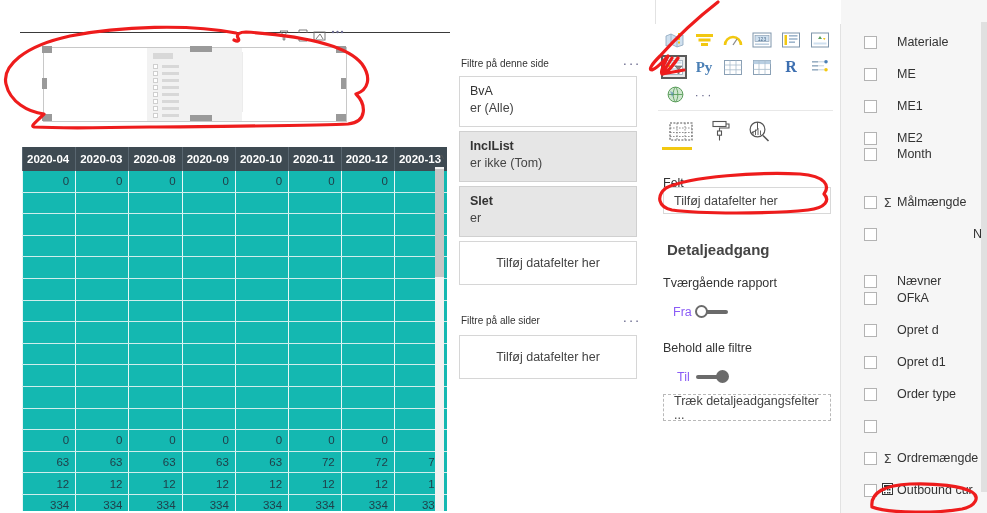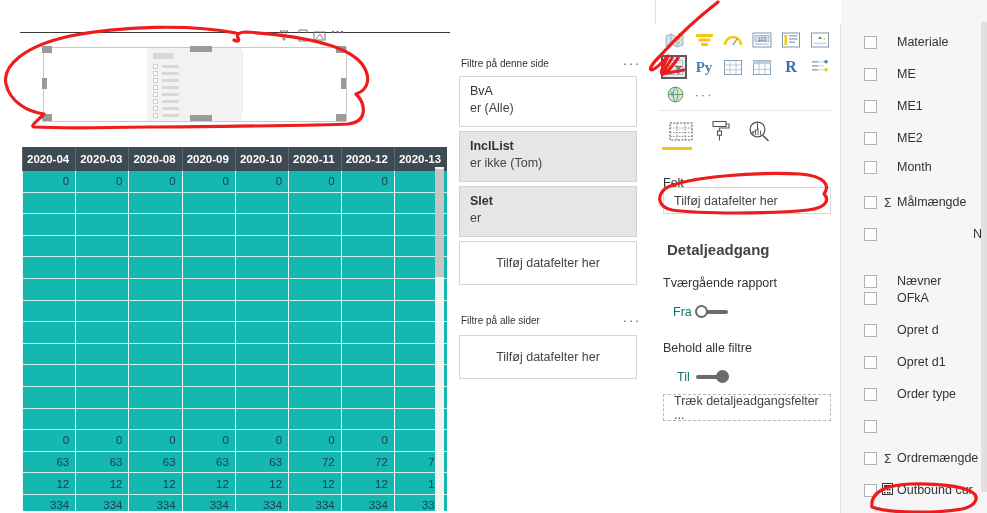--- a/index.html
+++ b/index.html
@@ -79,21 +79,21 @@
   .viz-sep{position:absolute;left:3px;top:86px;width:175px;height:1px;background:#e8e8e8;}
   #viz-tabs{position:absolute;left:3px;top:92px;width:178px;height:34px;}
   .vtab{position:absolute;width:34px;height:30px;display:flex;align-items:center;justify-content:center;}
   .vtab-underline{position:absolute;left:7px;top:123px;width:30px;height:3px;background:#f2c811;}
   .viz-label{position:absolute;left:8px;font-size:12.5px;color:#333;}
   .wellbox{position:absolute;left:8px;width:168px;box-sizing:border-box;border:1px dashed #b9b9b9;
     background:#fff;color:#444;font-size:12.5px;display:flex;align-items:center;padding-left:10px;}
   .dd-title{position:absolute;font-size:15px;color:#444;font-weight:bold;}
   .dd-lbl{position:absolute;left:8px;font-size:12.5px;color:#333;}
   .toggle{position:absolute;display:flex;align-items:center;}
-  .toggle .tg-txt{font-size:12.5px;color:#0f766e;margin-right:6px;}
+  .toggle .tg-txt{font-size:12.5px;color:#8b5cf6;margin-right:6px;}
   .tg-track{position:relative;width:30px;height:4px;background:#6b6b6b;border-radius:2px;}
   .tg-knob{position:absolute;top:-5px;width:13px;height:13px;border-radius:50%;box-sizing:border-box;}
   .tg-knob.off{left:-3px;background:#fff;border:2px solid #6b6b6b;}
   .tg-knob.on{right:-3px;background:#6b6b6b;border:2px solid #6b6b6b;}
 
   
   #fields-pane{left:841px;top:0;width:146px;height:513px;background:#f6f6f6;}
   .field-row{position:absolute;left:0;width:146px;height:32px;display:flex;align-items:center;}
   .fchk{width:13px;height:13px;border:1px solid #b3b3b3;background:#fff;box-sizing:border-box;margin-left:23px;flex:0 0 auto;}
   .ficon{width:15px;text-align:center;margin-left:3px;flex:0 0 auto;color:#444;font-size:12px;}
@@ -585,21 +585,21 @@
       <div class="field-row" style="top: 90px;">
         <span class="fchk"></span>
         <span class="ficon"></span>
         <span class="flabel">ME1</span>
       </div>
       <div class="field-row" style="top: 122px;">
         <span class="fchk"></span>
         <span class="ficon"></span>
         <span class="flabel">ME2</span>
       </div>
-      <div class="field-row" style="top: 151px; text-align: right;">
+      <div class="field-row" style="top: 138px; text-align: right;">
         <span class="fchk"></span>
         <span class="ficon"></span>
         <span class="flabel">Month</span>
       </div>
       <div class="field-row" style="top: 186px;">
         <span class="fchk"></span>
         <span class="ficon sigma">Σ</span>
         <span class="flabel">Målmængde</span>
       </div>
       <div class="field-row" style="top: 218px; gap: 38px;">

